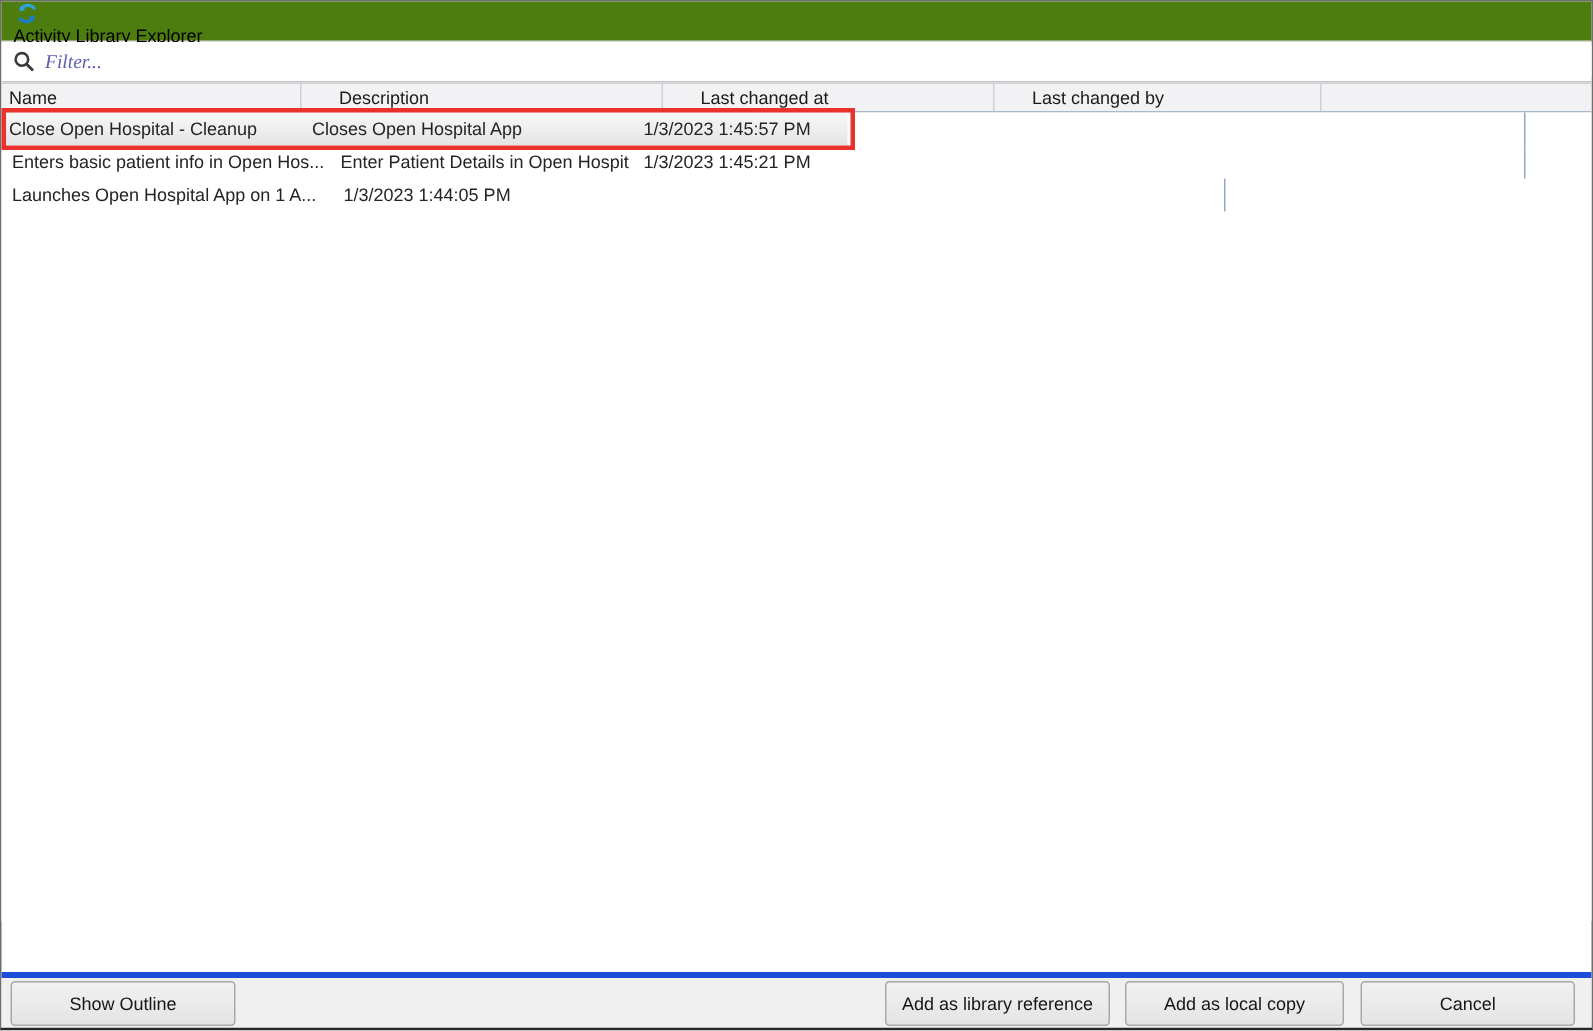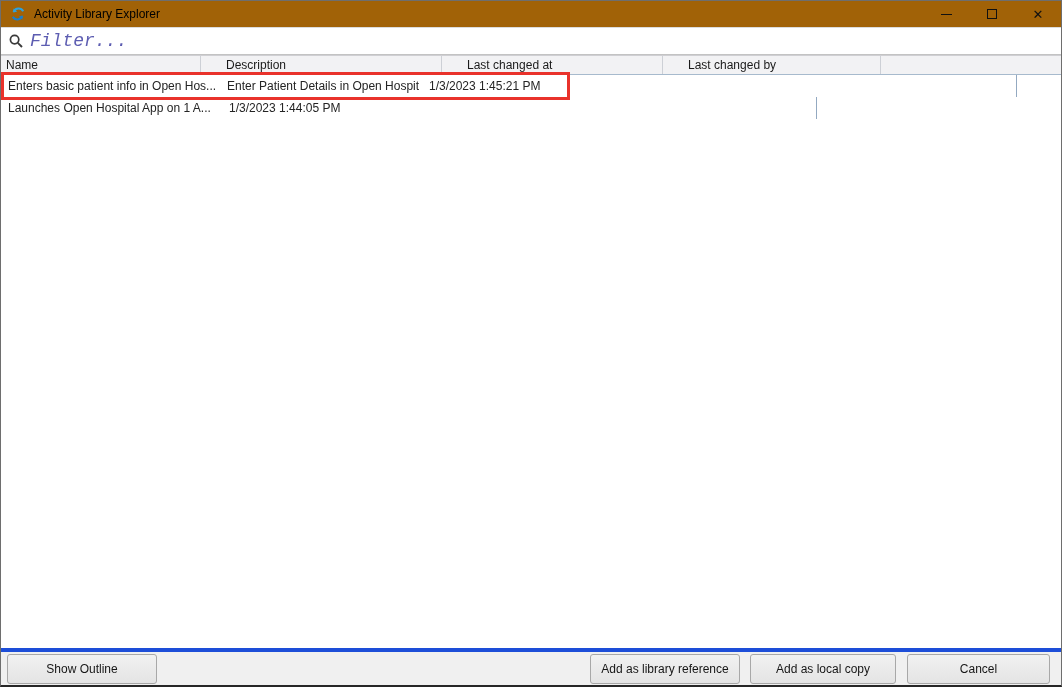--- a/index.html
+++ b/index.html
@@ -6,41 +6,41 @@
   html,body { width:1062px; height:687px; background:#fff; font-family:"Liberation Sans", sans-serif; overflow:hidden; }
 
   .window {
     position:relative; width:1062px; height:687px;
     background:#fff; border:1px solid #6e6e6e; border-bottom:2px solid #262626;
   }
 
   
   .titlebar {
     position:absolute; left:0; top:0; right:0; height:27px;
-    background:#a16207; border-bottom:1px solid #dcdcdc;
-    display:flex; align-items:center;
+    background:#4d7c0f; border-bottom:1px solid #dcdcdc;
+    display:flex; align-items:flex-start;flex-direction:column;
   }
   .app-icon { margin-left:9px; width:16px; height:16px; flex:0 0 auto; }
   .title-text { margin-left:8px; font-size:12px; color:#000; }
   .win-controls { margin-left:auto; display:flex; height:100%; }
   .win-btn { width:46px; height:100%; display:flex; align-items:center; justify-content:center; cursor:default; }
   .min-glyph { width:11px; height:0; border-top:1px solid #111; display:block; }
   .max-glyph { width:10px; height:10px; border:1px solid #111; display:block; }
   .close-glyph { font-size:13px; color:#111; line-height:1; font-weight:400; }
 
   
   .filterbar {
     position:absolute; left:0; top:27px; right:0; height:27px;
     background:#fff; border-bottom:1px solid #c3c3c3;
     display:flex; align-items:center;
   }
   .search-icon { margin-left:8px; flex:0 0 auto; }
   .filter-input {
     flex:1; border:none; outline:none; margin-left:7px; height:20px;
-    font-family:Liberation Mono, monospace; font-size:18px; font-style:italic; color:#5d5db1;
+    font-family:Liberation Serif, serif; font-size:13px; font-style:italic; color:#5d5db1;
   }
   .filter-input::placeholder { color:#5d5db1; font-style:italic; opacity:1; }
 
   
   .grid-header {
     position:absolute; left:0; top:54px; right:0; height:20px;
     background:#f2f2f4; border-top:1px solid #cfcfd3; border-bottom:1px solid #a7bacd;
     display:flex;
     gap:20px;
   }
@@ -127,20 +127,27 @@
 
   <div class="grid-header">
     <div class="hcell col-name">Name</div>
     <div class="hcell col-desc">Description</div>
     <div class="hcell col-at">Last changed at</div>
     <div class="hcell col-by">Last changed by</div>
     <div class="hcell col-fill"></div>
   </div>
 
   <div class="grid-body">
+    <div class="grid-row highlighted">
+      <div class="cell col-name">Close Open Hospital - Cleanup</div>
+      <div class="cell col-desc">Closes Open Hospital App</div>
+      <div class="cell col-at">1/3/2023 1:45:57 PM</div>
+      <div class="cell col-by"></div>
+      <div class="cell col-tags"></div>
+    </div>
     <div class="grid-row">
       <div class="cell col-desc">Enters basic patient info in Open Hos...</div>
       <div class="cell col-name">Enter Patient Details in Open Hospit</div>
       <div class="cell col-at">1/3/2023 1:45:21 PM</div>
       <div class="cell col-by"></div>
       <div class="cell col-tags"></div>
     </div>
     <div class="grid-row">
       <div class="cell col-desc">Launches Open Hospital App on 1 A...</div>
       <div class="cell col-at">1/3/2023 1:44:05 PM</div>

